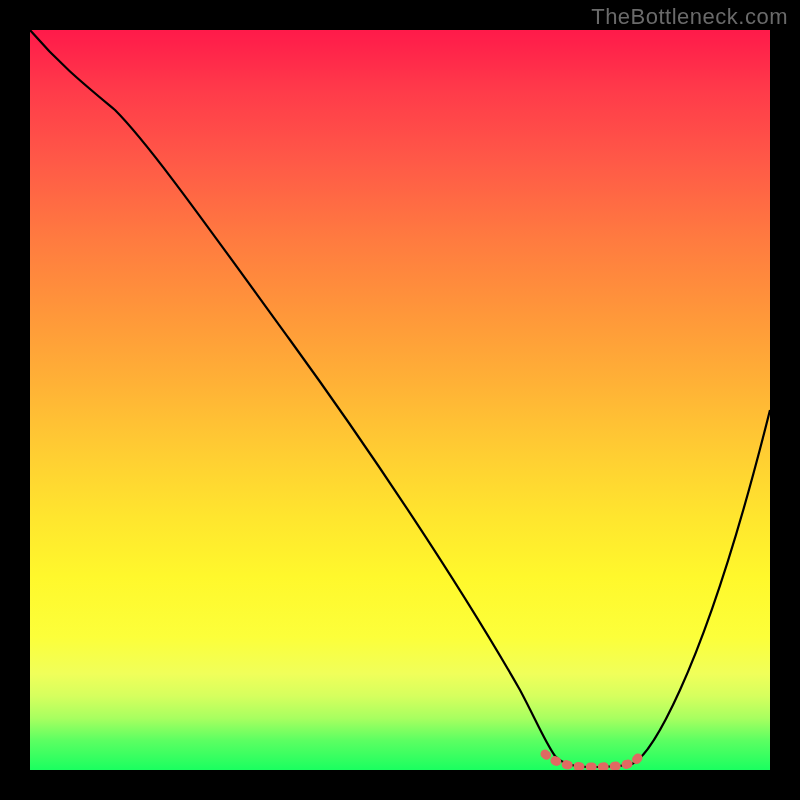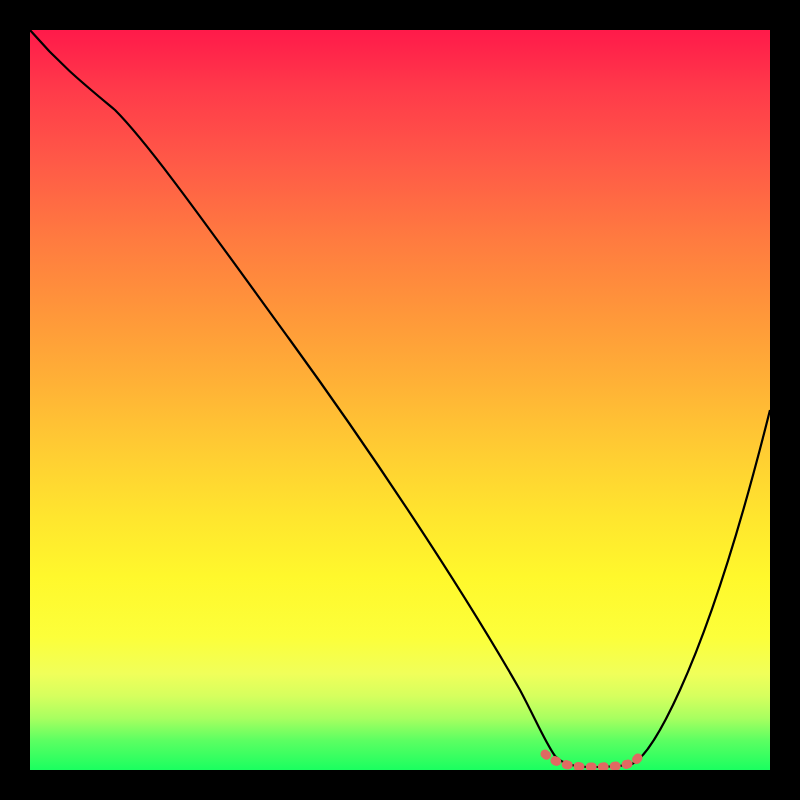--- a/index.html
+++ b/index.html
@@ -76,13 +76,14 @@
                C 532 734, 545 737, 560 737
                C 575 737, 590 737, 602 734
                C 615 728, 630 704, 650 660
                C 670 616, 700 540, 740 380"></path>
       <path fill="none" stroke="#e06a62" stroke-width="9" stroke-linecap="round" stroke-linejoin="round" stroke-dasharray="2 10" d="M 515 724
                C 525 733, 540 737, 558 737
                C 576 737, 592 737, 604 732
                L 610 726"></path>
     </svg>
   </div>
+  <div class="watermark">TheBottleneck.com</div>
 </div>
 
 </body></html>

